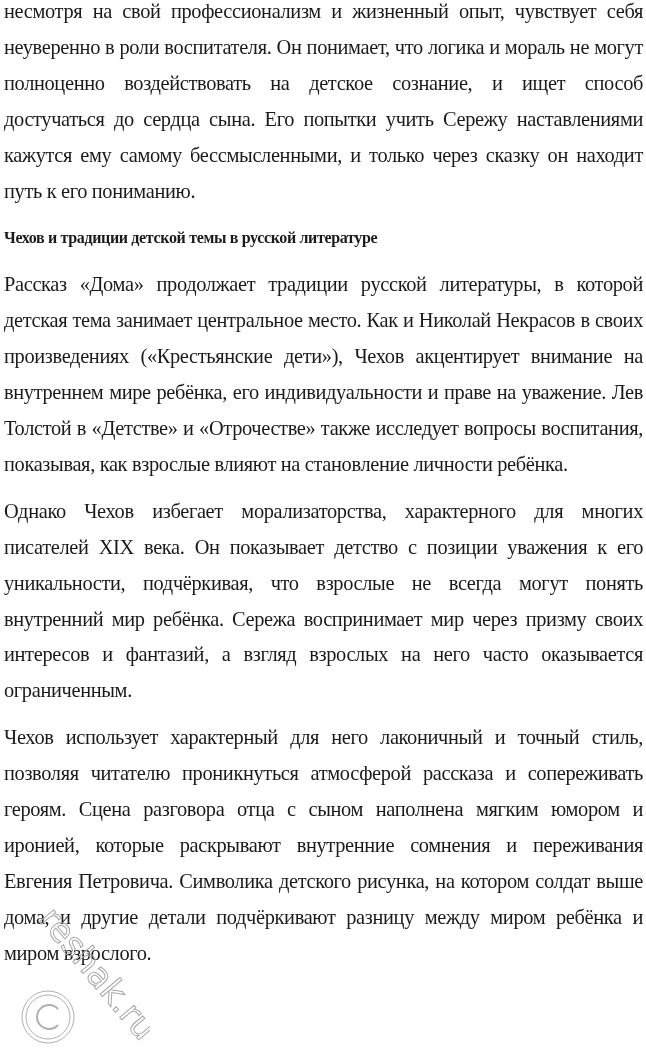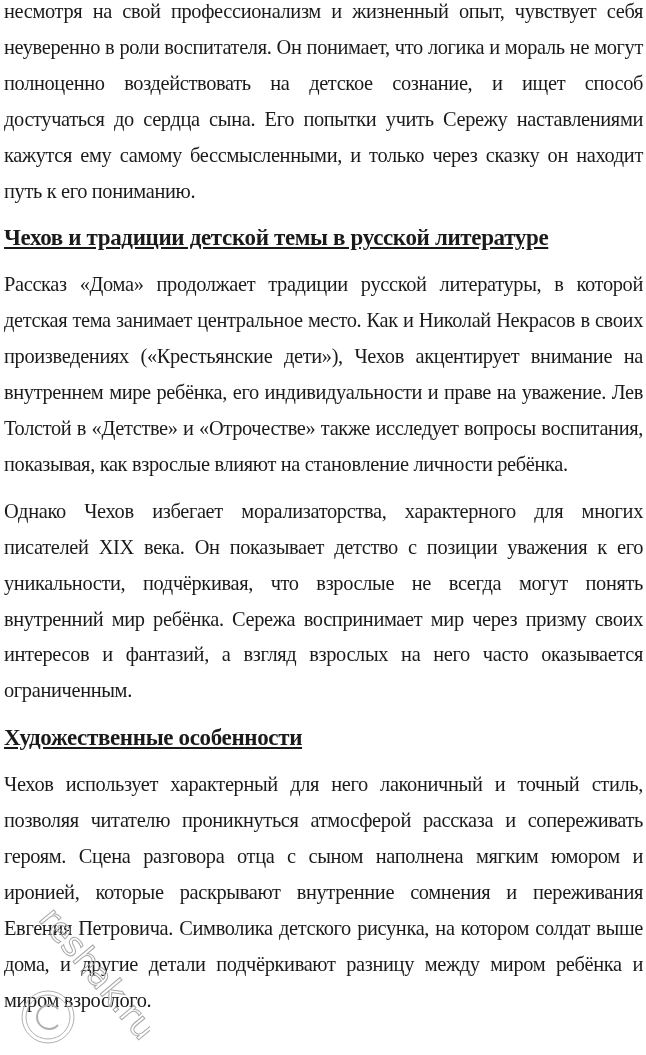--- a/index.html
+++ b/index.html
@@ -25,45 +25,43 @@
       margin: 0;
       font-size: 20.4px;
       line-height: 35.9px;
       text-align: justify;
       letter-spacing: -0.35px;
       word-spacing: 0px;
     }
     p.para { margin-bottom: 11px; }
     h3 {
       margin: 0 0 11px 0;
-      font-size: 23px;
+      font-size: 16px;
       line-height: 35.9px;
       font-weight: bold;
       letter-spacing: -0.35px;
-      text-decoration: underline;
     }
     .watermark {
       position: absolute;
       left: 0px;
       top: 905px;
       width: 150px;
       height: 150px;
       pointer-events: none;
     }
     .watermark svg { width: 150px; height: 150px; }
   </style>
 </head>
 <body>
 
 <div class="page">
   <p class="para">несмотря на свой профессионализм и жизненный опыт, чувствует себя неуверенно в роли воспитателя. Он понимает, что логика и мораль не могут полноценно воздействовать на детское сознание, и ищет способ достучаться до сердца сына. Его попытки учить Сережу наставлениями кажутся ему самому бессмысленными, и только через сказку он находит путь к его пониманию.</p>
   <h3>Чехов и традиции детской темы в русской литературе</h3>
   <p class="para">Рассказ «Дома» продолжает традиции русской литературы, в которой детская тема занимает центральное место. Как и Николай Некрасов в своих произведениях («Крестьянские дети»), Чехов акцентирует внимание на внутреннем мире ребёнка, его индивидуальности и праве на уважение. Лев Толстой в «Детстве» и «Отрочестве» также исследует вопросы воспитания, показывая, как взрослые влияют на становление личности ребёнка.</p>
   <p class="para">Однако Чехов избегает морализаторства, характерного для многих писателей XIX века. Он показывает детство с позиции уважения к его уникальности, подчёркивая, что взрослые не всегда могут понять внутренний мир ребёнка. Сережа воспринимает мир через призму своих интересов и фантазий, а взгляд взрослых на него часто оказывается ограниченным.</p>
-  <h3>Художественные особенности</h3>
   <p class="para">Чехов использует характерный для него лаконичный и точный стиль, позволяя читателю проникнуться атмосферой рассказа и сопереживать героям. Сцена разговора отца с сыном наполнена мягким юмором и иронией, которые раскрывают внутренние сомнения и переживания Евгения Петровича. Символика детского рисунка, на котором солдат выше дома, и другие детали подчёркивают разницу между миром ребёнка и миром взрослого.</p>
 </div>
 
 <div class="watermark">
   <svg viewBox="0 0 150 150">
     <g transform="translate(8,18) rotate(50 40 40)" fill="none" stroke="#a8a8a8" stroke-width="1">
       <text x="0" y="20" font-family="DejaVu Sans, sans-serif" font-size="34" fill="none" stroke="#a8a8a8" stroke-width="1">reshak.ru</text>
     </g>
     <g fill="none" stroke="#b0b0b0" stroke-width="1">
       <circle cx="48" cy="112" r="26"></circle>

